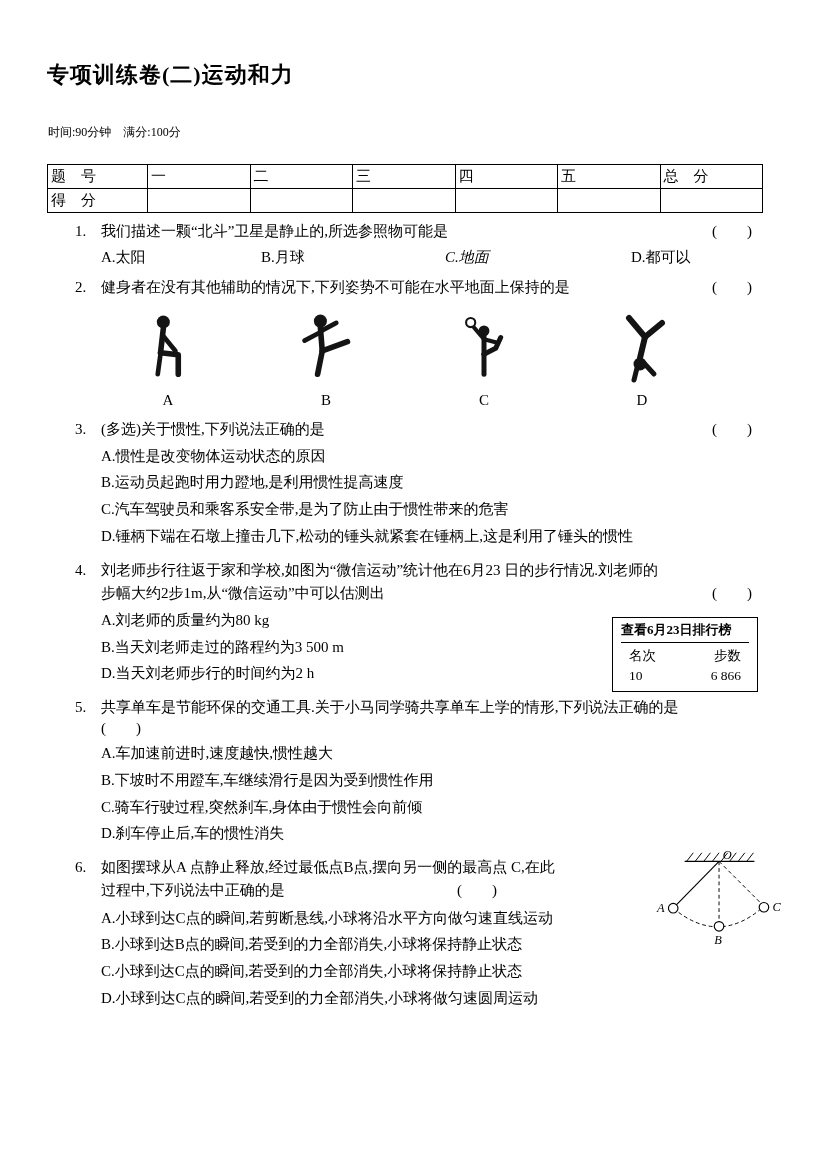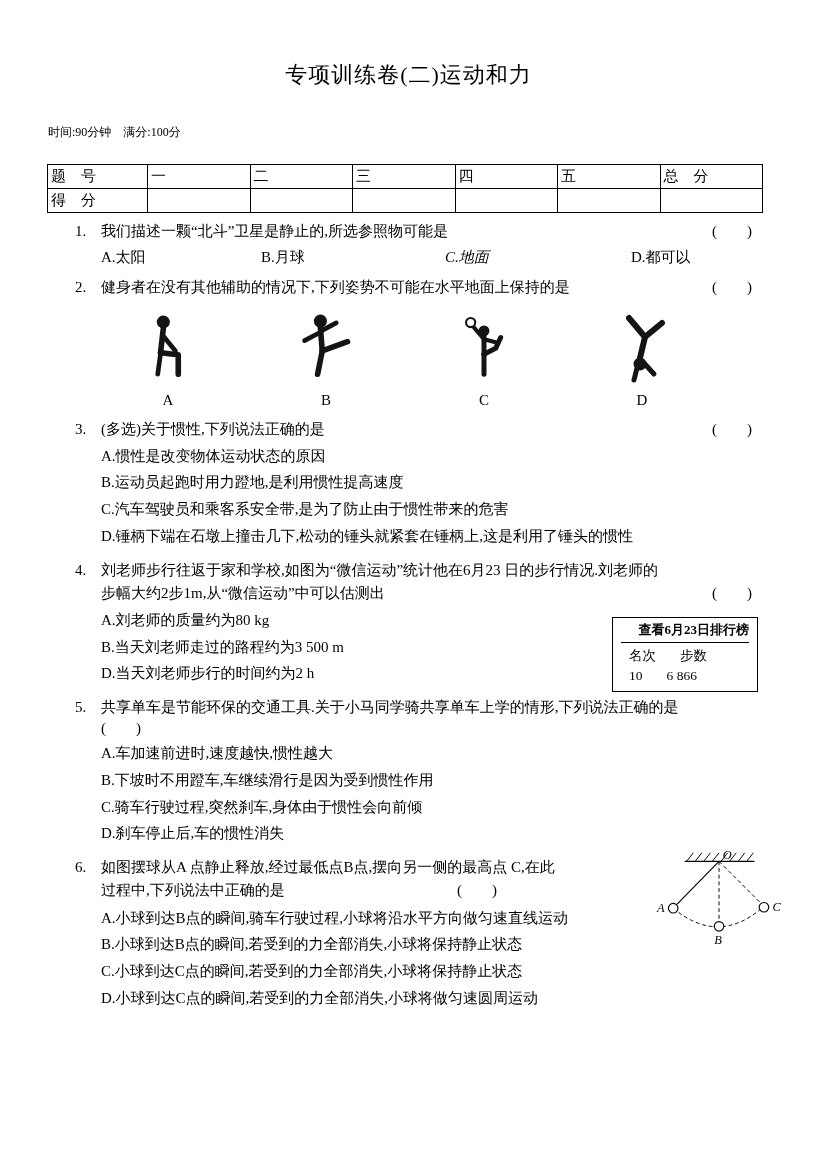--- a/index.html
+++ b/index.html
@@ -3,21 +3,21 @@
 <meta charset="utf-8">
 <style>
   * { box-sizing: border-box; margin: 0; padding: 0; }
   html, body { background: #ffffff; }
   body {
     width: 826px; height: 1168px; overflow: hidden;
     font-family: "Liberation Serif", "DejaVu Serif", serif;
     color: #000; font-size: 15px;
   }
   .page { padding: 46px 56px 10px 47px; position: relative; }
-  .title { text-align: center; font-size: 22px; font-weight: normal; letter-spacing: 1px; margin: 14px 0 34px; }
+  .title { font-size: 22px; font-weight: bold; letter-spacing: 1px; margin: 14px 0 34px; }
   .meta { font-size: 12px; margin: 0 0 23px 1px; }
   table.score-table { border-collapse: collapse; width: 716px; table-layout: fixed; }
   .score-table td { border: 1px solid #000; height: 24px; text-align: left; font-size: 15px; padding: 0 3px; }
   .score-table td.label-col { width: 100px; }
   .section-heading { margin: 15px 0 8px 1px; font-size: 15.5px; }
   .question { margin: 7px 0 9px 28px; position: relative; }
   .stem-line { display: flex; padding-right: 18px; line-height: 1.55; }
   .qnum { flex: 0 0 26px; }
   .stem-text { flex: 0 1 auto; }
   .bracket { margin-left: auto; white-space: pre; }
@@ -32,22 +32,22 @@
   .fig-cell { width: 158px; text-align: center; }
   .fig-cell svg { display: block; margin: 0 auto; height: 80px; }
   .fig-label { margin-top: 2px; font-size: 15px; }
   .pose { stroke: #141414; stroke-width: 6; fill: none; stroke-linecap: round; stroke-linejoin: round; }
   .pose-thin { stroke: #141414; stroke-width: 5; fill: none; stroke-linecap: round; }
   
   .wechat-box {
     position: absolute; right: 12px; top: 58px; width: 146px;
     border: 1px solid #000; padding: 3px 8px 5px; background: #fff; font-size: 13.5px;
   }
-  .wechat-title { font-weight: bold; text-align: right; border-bottom: 1px solid #000; padding-bottom: 3px; margin-bottom: 3px; font-size: 13px; white-space: nowrap; }
-  .wechat-row { display: flex; padding: 0 8px; line-height: 1.5; gap: 24px; }
+  .wechat-title { font-weight: bold; text-align: left; border-bottom: 1px solid #000; padding-bottom: 3px; margin-bottom: 3px; font-size: 13px; white-space: nowrap; }
+  .wechat-row { display: flex; justify-content: space-between; padding: 0 8px; line-height: 1.5; gap: 24px; }
   
   .pendulum { position: absolute; right: -14px; top: -8px; }
   .q6-line2 { width: 440px; text-align: center; }
   .q4-line2 { }
 </style>
 </head>
 <body>
 
 <div class="page">
 
@@ -207,21 +207,21 @@
   <div class="question">
     <div class="stem-line">
       <span class="qnum">6.</span>
       <span class="stem-text">如图摆球从A 点静止释放,经过最低点B点,摆向另一侧的最高点 C,在此</span>
     </div>
     <div class="stem-line cont-line q6-line2">
       <span class="stem-text">过程中,下列说法中正确的是</span>
       <span class="bracket">(　　)</span>
     </div>
     <div class="opt-col">
-      <div>A.小球到达B点的瞬间,骑车行驶过程,小球将沿水平方向做匀速直线运动</div>
+      <div>A.小球到达C点的瞬间,若剪断悬线,小球将沿水平方向做匀速直线运动</div>
       <div>B.小球到达B点的瞬间,若受到的力全部消失,小球将保持静止状态</div>
       <div>C.小球到达C点的瞬间,若受到的力全部消失,小球将保持静止状态</div>
       <div>D.小球到达C点的瞬间,若受到的力全部消失,小球将做匀速圆周运动</div>
     </div>
     <div class="pendulum">
       <svg viewBox="0 0 134 112" width="128" height="107">
         <g stroke="#000" stroke-width="1">
           <line x1="32" y1="14" x2="39" y2="5"></line>
           <line x1="41" y1="14" x2="48" y2="5"></line>
           <line x1="50" y1="14" x2="57" y2="5"></line>

